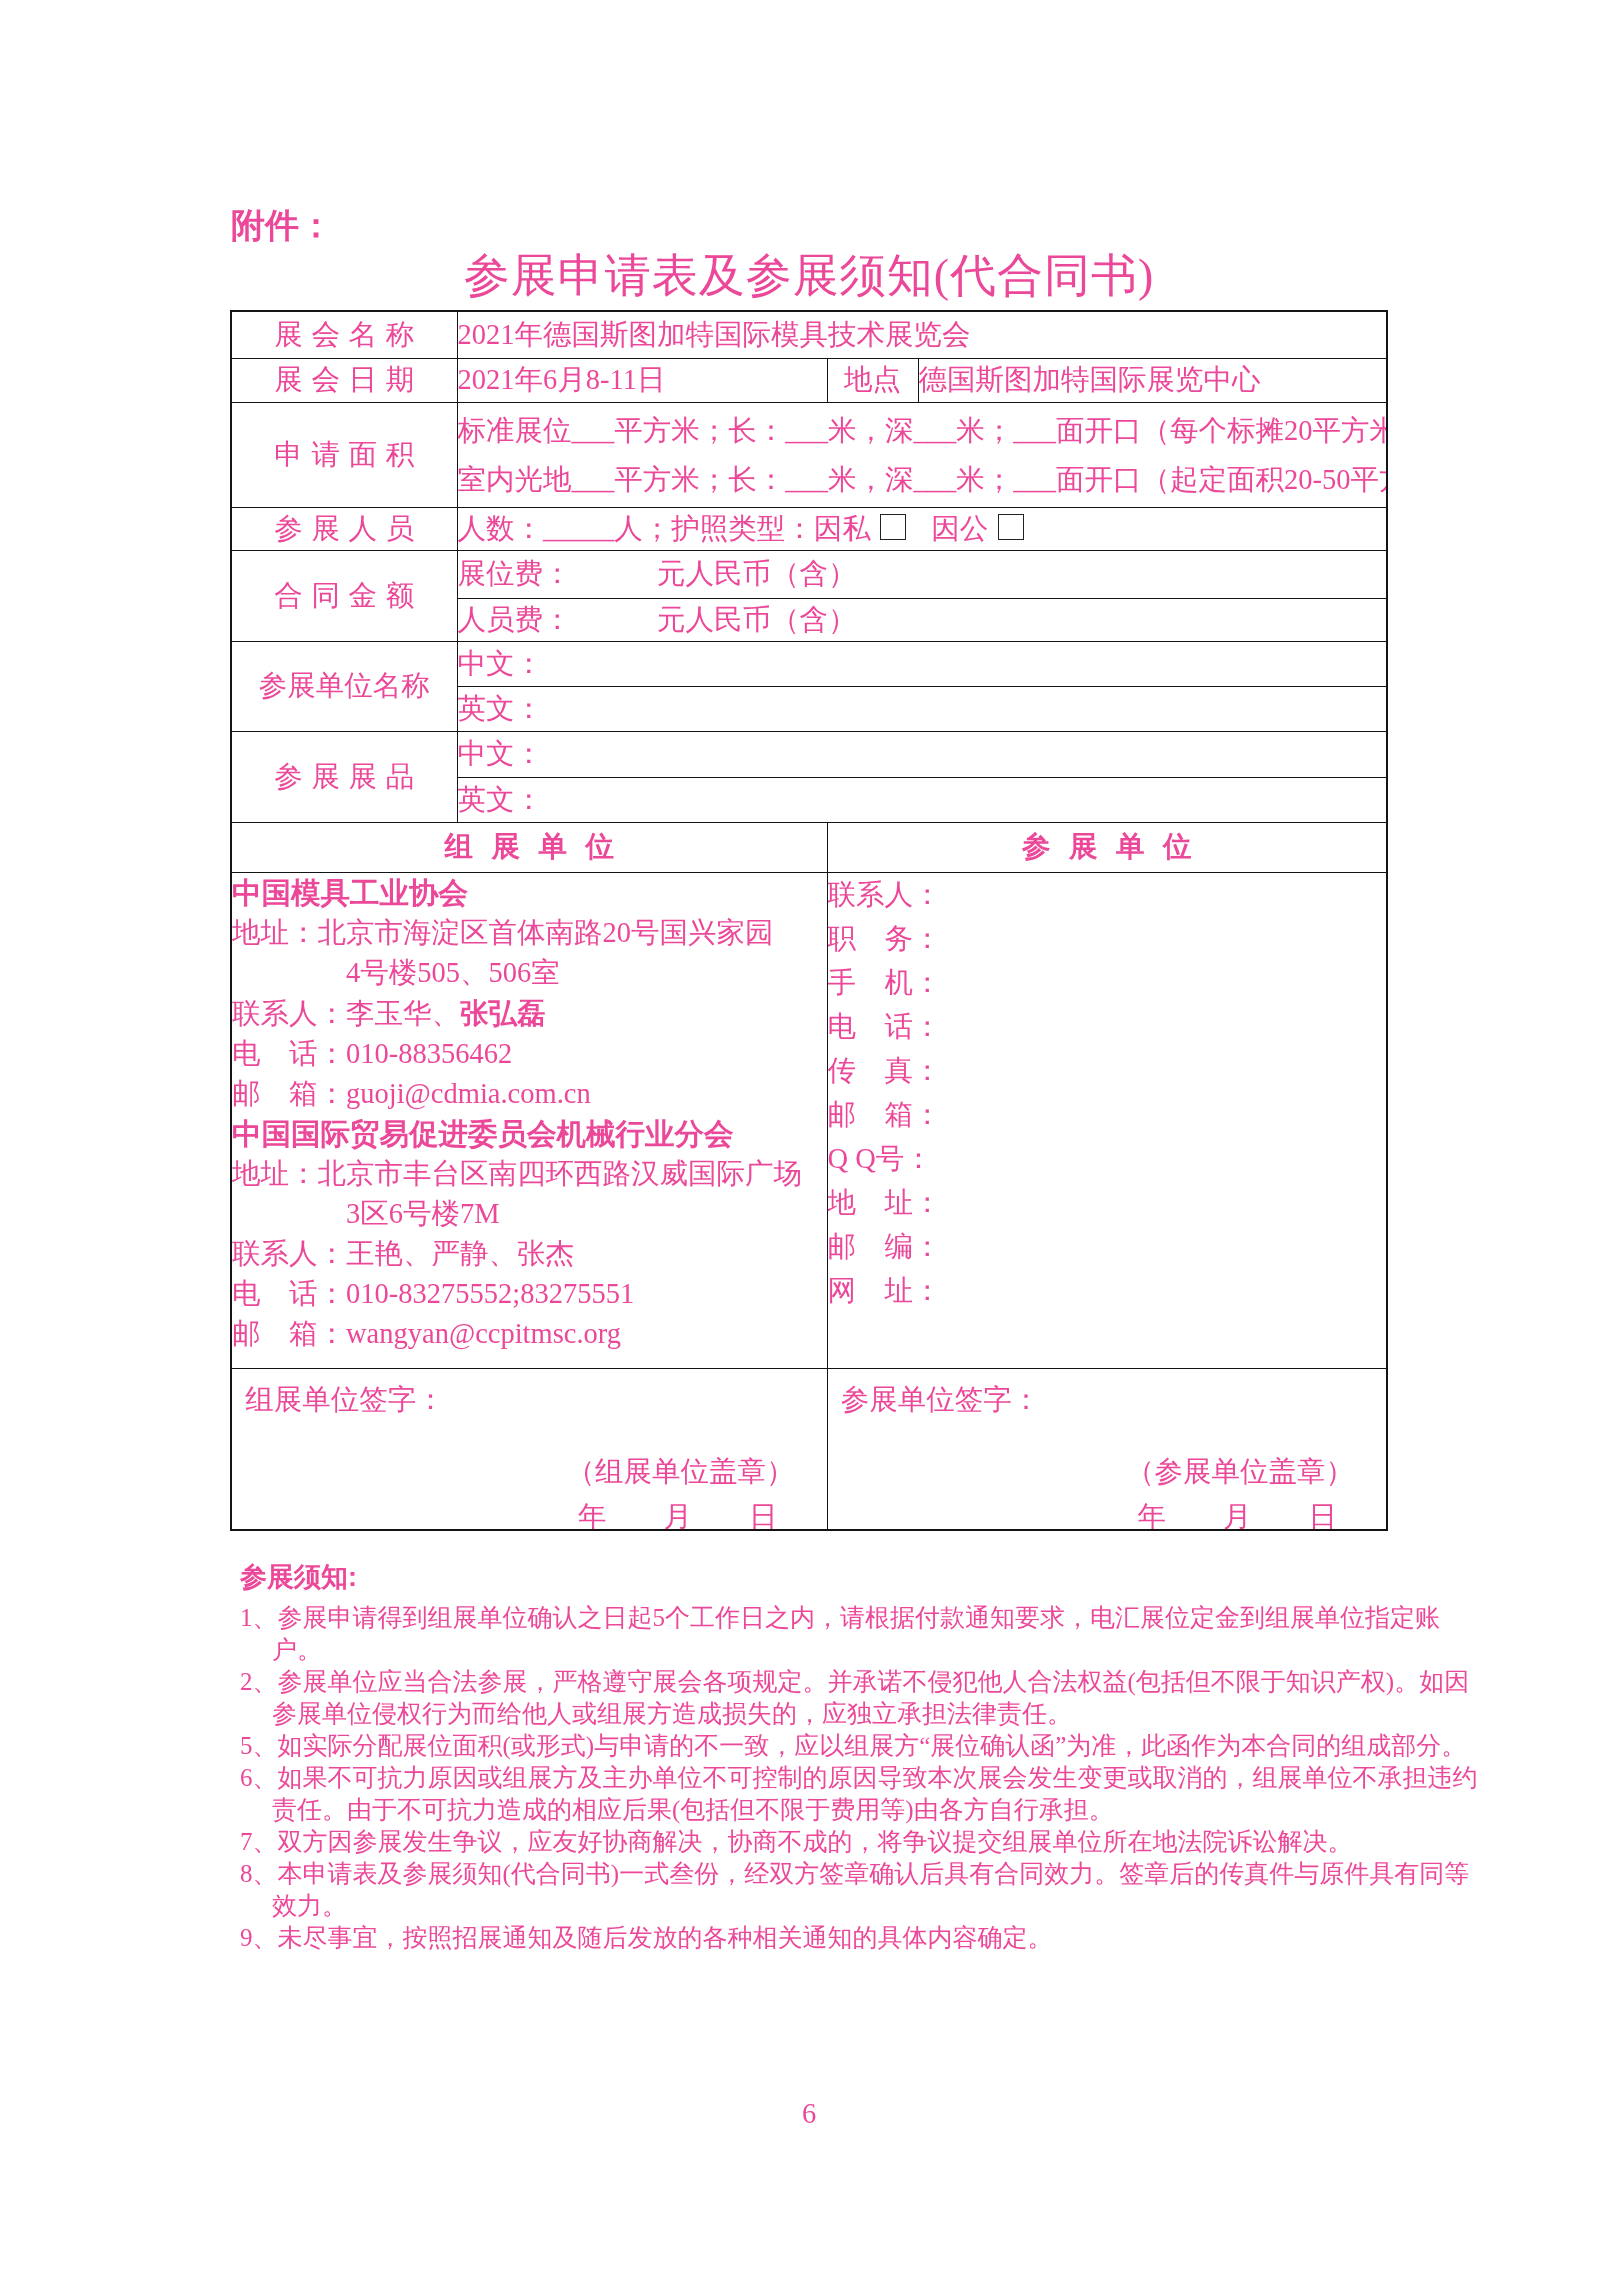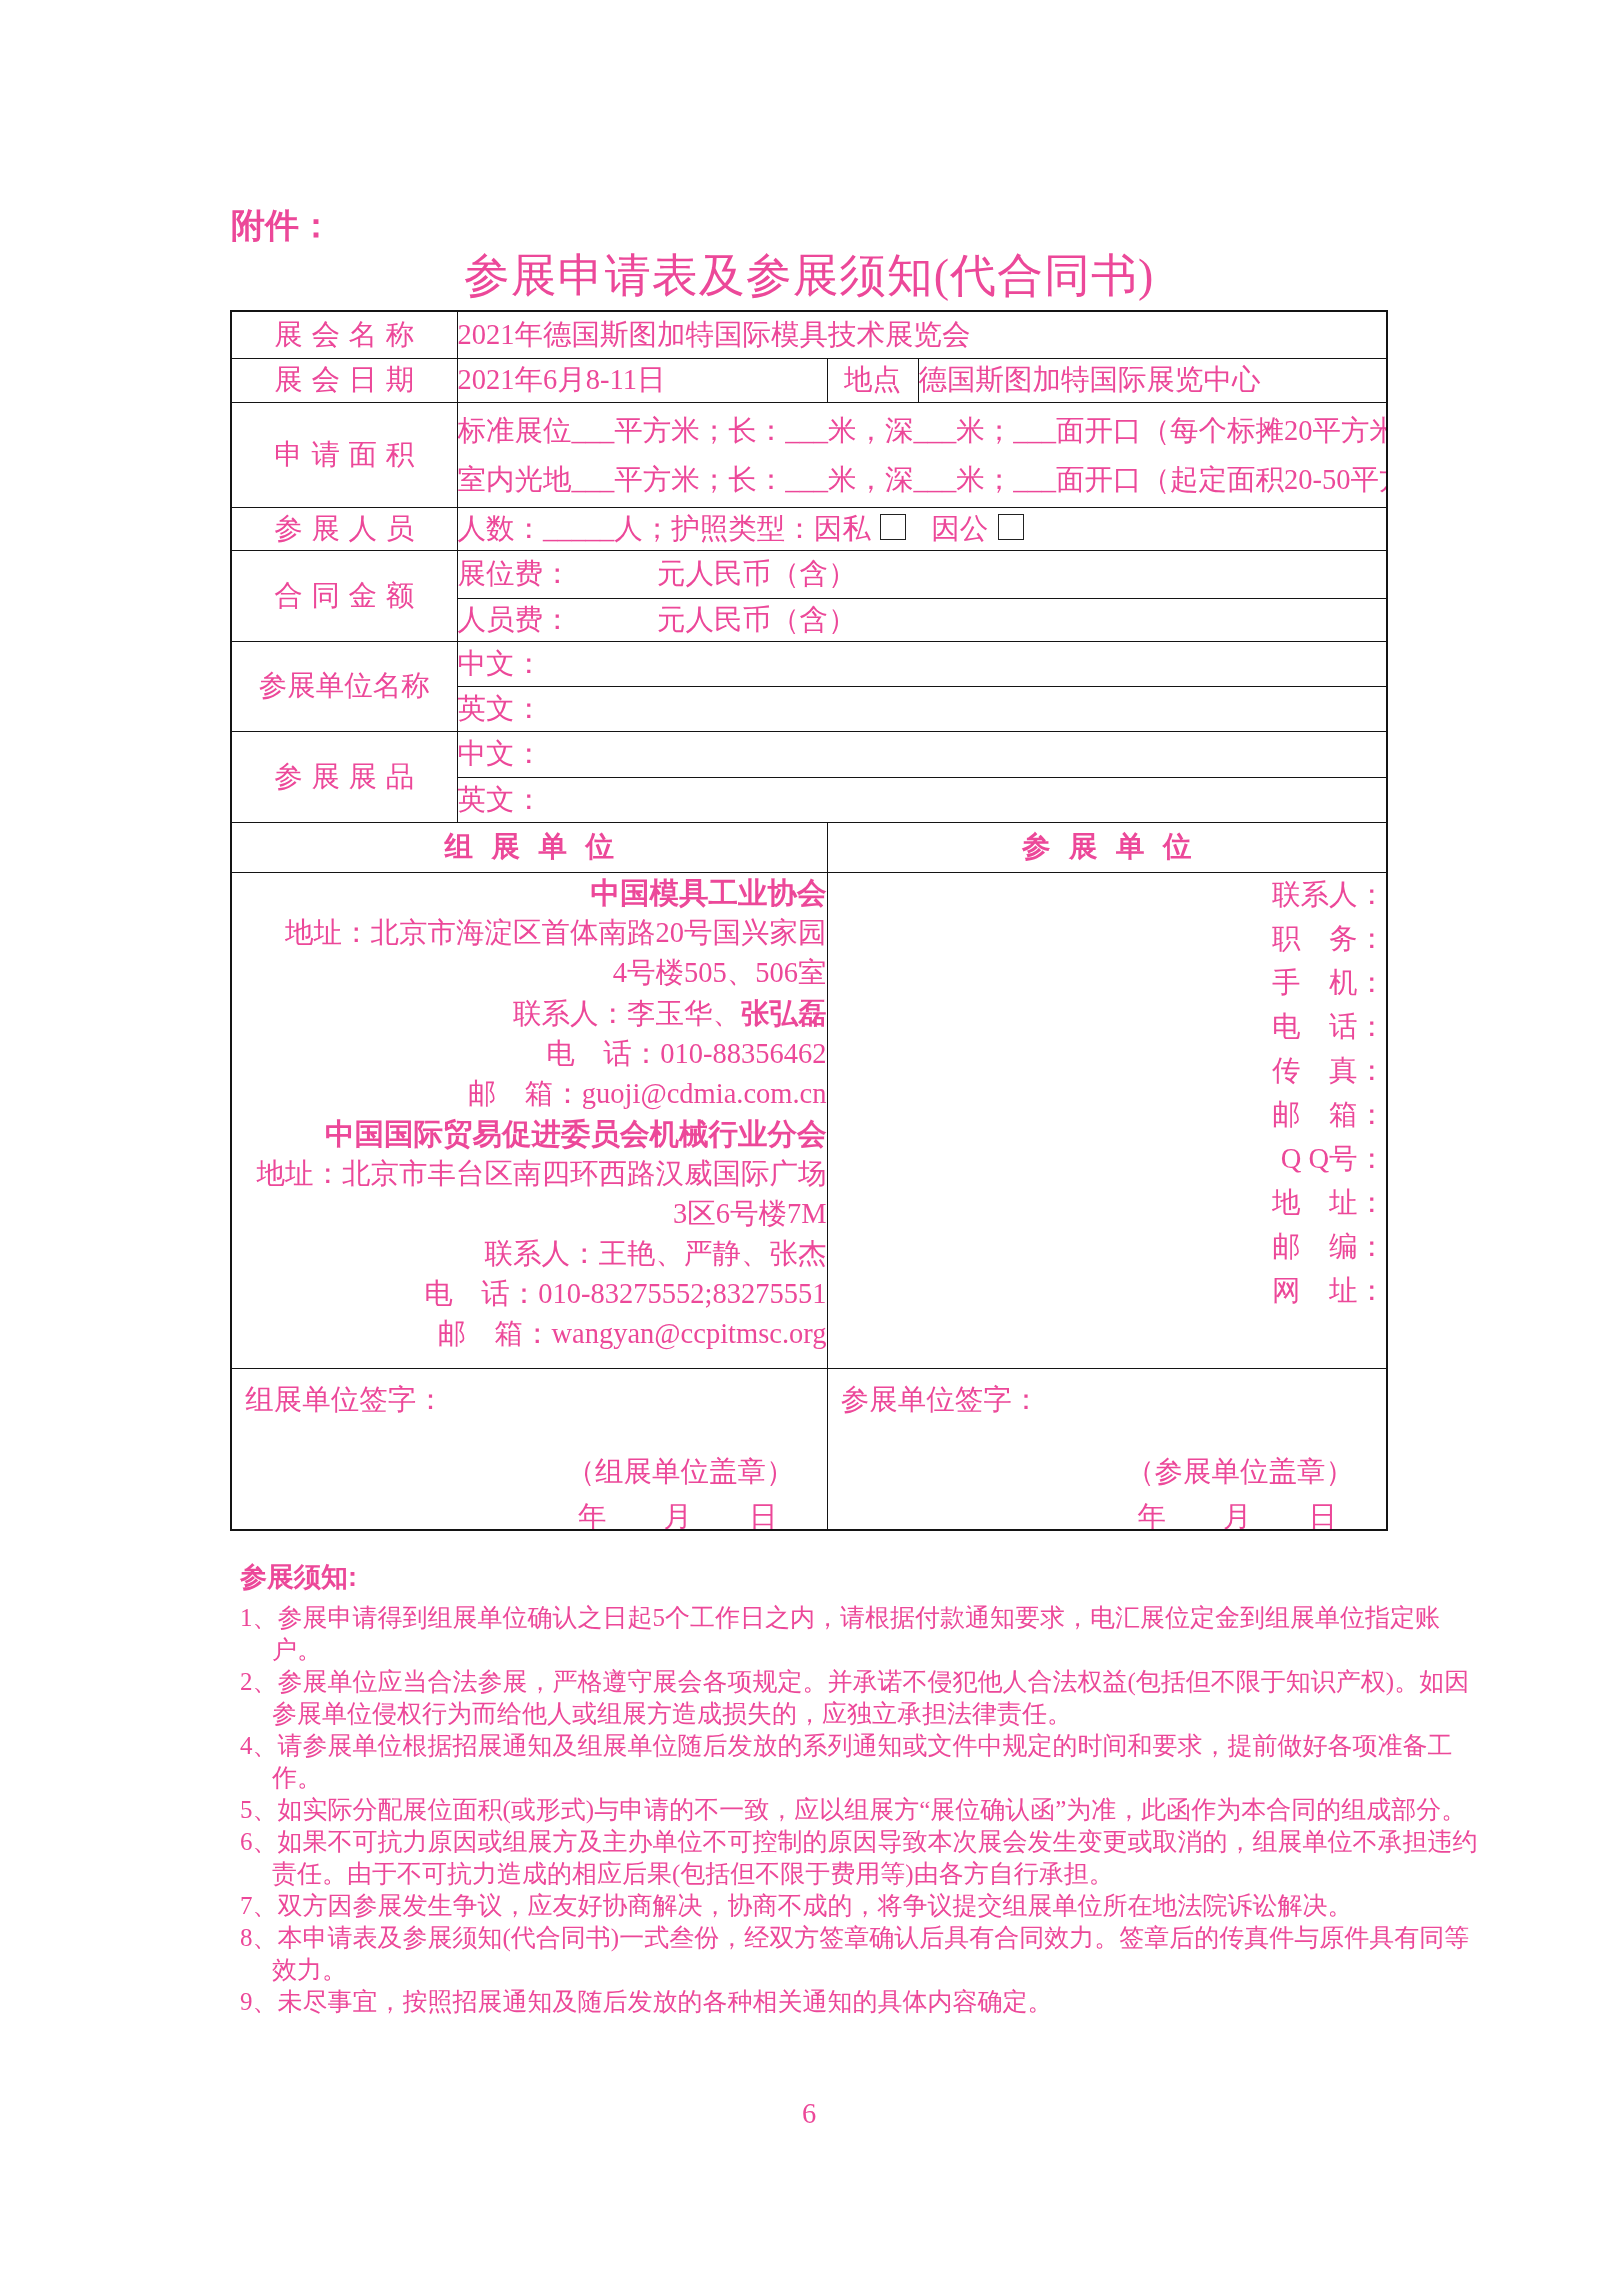--- a/index.html
+++ b/index.html
@@ -12,21 +12,21 @@
          font-size:46px;font-weight:normal;letter-spacing:1px;}
 
   table.form{position:absolute;left:230px;top:310px;width:1157px;
              border-collapse:collapse;table-layout:fixed;border:2.9px solid #141414;}
   table.form td{border:1.9px solid #141414;font-size:28.5px;padding:0;overflow:hidden;}
   td.lb{text-align:center;vertical-align:middle;}
   td.ls{letter-spacing:8.6px;text-indent:8.6px;}
   td.val{padding-left:12.4px;vertical-align:middle;}
   tr.r1{height:47px;padding-left:16px;} tr.r2{height:44px;} tr.r3{height:105px;} tr.r4{height:43px;}
   tr.r5{height:48px;padding-left:36px;} tr.r6{height:43px;} tr.r7{height:45px;} tr.r8{height:45px;}
-  tr.r9{height:46px;} tr.r10{height:45px;} tr.r11{height:50px;} tr.r12{height:496px;text-align:right;}
+  tr.r9{height:46px;} tr.r10{height:45px;} tr.r11{height:50px;} tr.r12{height:496px;}
   tr.r13{height:162px;}
   td.area{font-size:27px;line-height:49px;white-space:nowrap;}
   td.hdr{text-align:center;vertical-align:middle;font-weight:bold;font-size:29.5px;letter-spacing:5.7px;text-indent:5.7px;}
 
   .cb{display:inline-block;width:24px;height:24px;border:1.9px solid #222;
       margin-left:9.5px;vertical-align:-2.9px;background:#fff;}
   .gap{margin-left:25px;}
 
   td.orgcell{vertical-align:top;padding:7.6px 0 0 21px;line-height:40px;font-size:28.5px;}
   .oname{font-family:"Liberation Sans","DejaVu Sans",sans-serif;font-weight:bold;font-size:29.5px;}
@@ -151,21 +151,20 @@
           <div class="sigdate">年　　月　　日</div>
         </td>
       </tr>
     </tbody>
   </table>
 
   <div class="notes">
     <div class="notes-heading">参展须知:</div>
     <div class="note">1、参展申请得到组展单位确认之日起5个工作日之内，请根据付款通知要求，电汇展位定金到组展单位指定账户。</div>
     <div class="note">2、参展单位应当合法参展，严格遵守展会各项规定。并承诺不侵犯他人合法权益(包括但不限于知识产权)。如因参展单位侵权行为而给他人或组展方造成损失的，应独立承担法律责任。</div>
-    <div class="note">4、请参展单位根据招展通知及组展单位随后发放的系列通知或文件中规定的时间和要求，提前做好各项准备工作。</div>
     <div class="note">5、如实际分配展位面积(或形式)与申请的不一致，应以组展方“展位确认函”为准，此函作为本合同的组成部分。</div>
     <div class="note">6、如果不可抗力原因或组展方及主办单位不可控制的原因导致本次展会发生变更或取消的，组展单位不承担违约责任。由于不可抗力造成的相应后果(包括但不限于费用等)由各方自行承担。</div>
     <div class="note">7、双方因参展发生争议，应友好协商解决，协商不成的，将争议提交组展单位所在地法院诉讼解决。</div>
     <div class="note">8、本申请表及参展须知(代合同书)一式叁份，经双方签章确认后具有合同效力。签章后的传真件与原件具有同等效力。</div>
     <div class="note">9、未尽事宜，按照招展通知及随后发放的各种相关通知的具体内容确定。</div>
   </div>
 
   <div class="pageno">6</div>
 
 </div>

